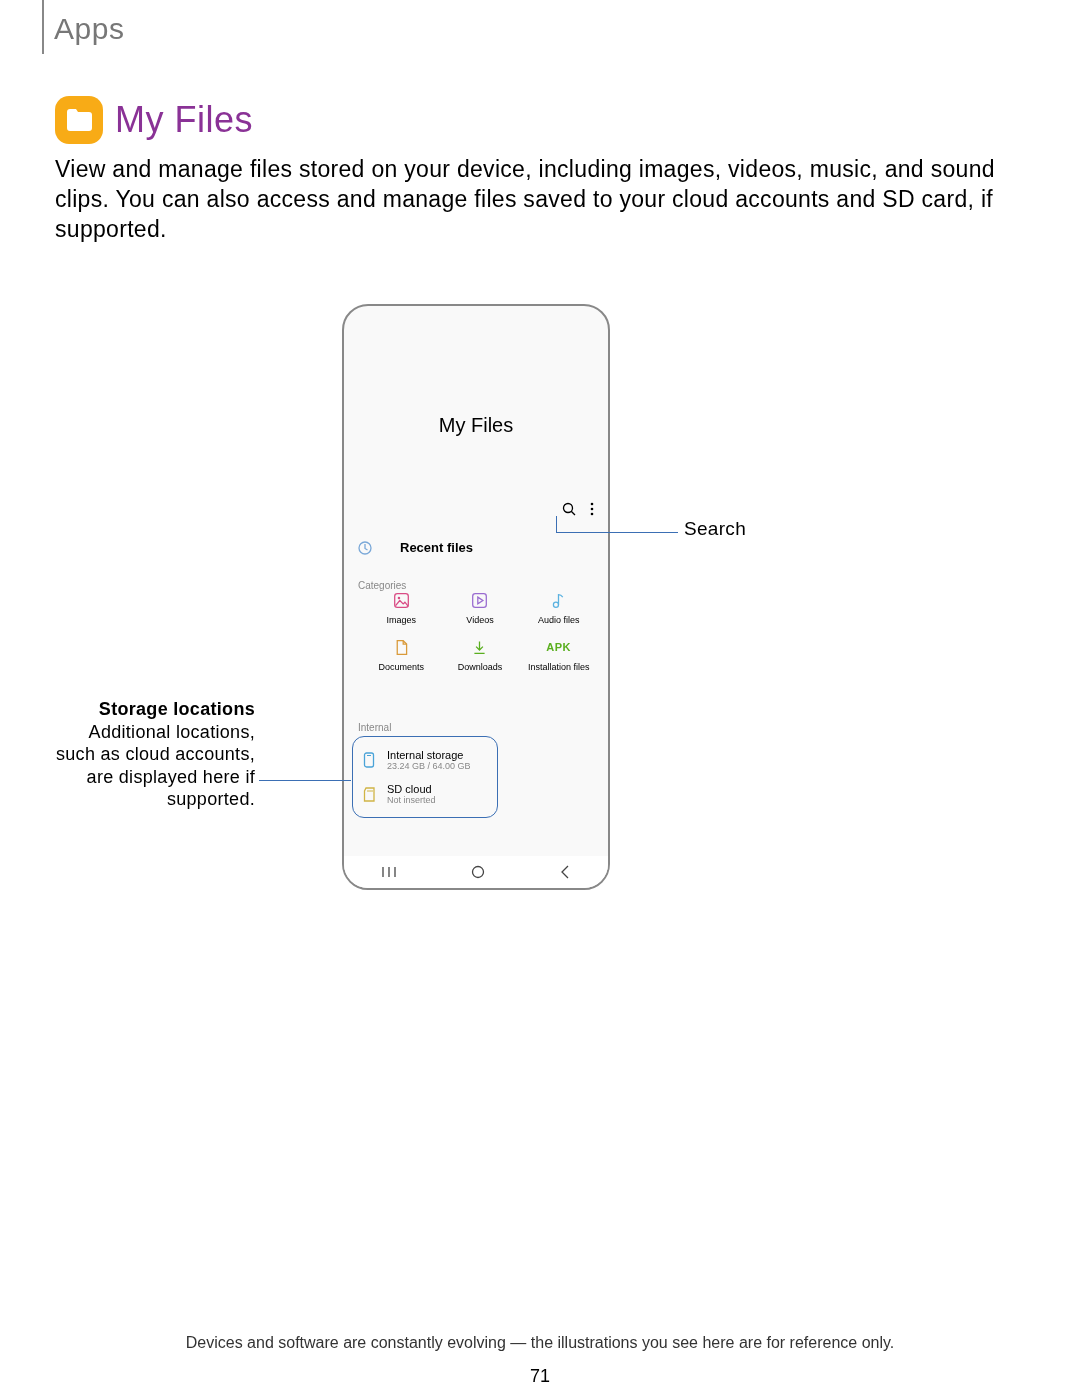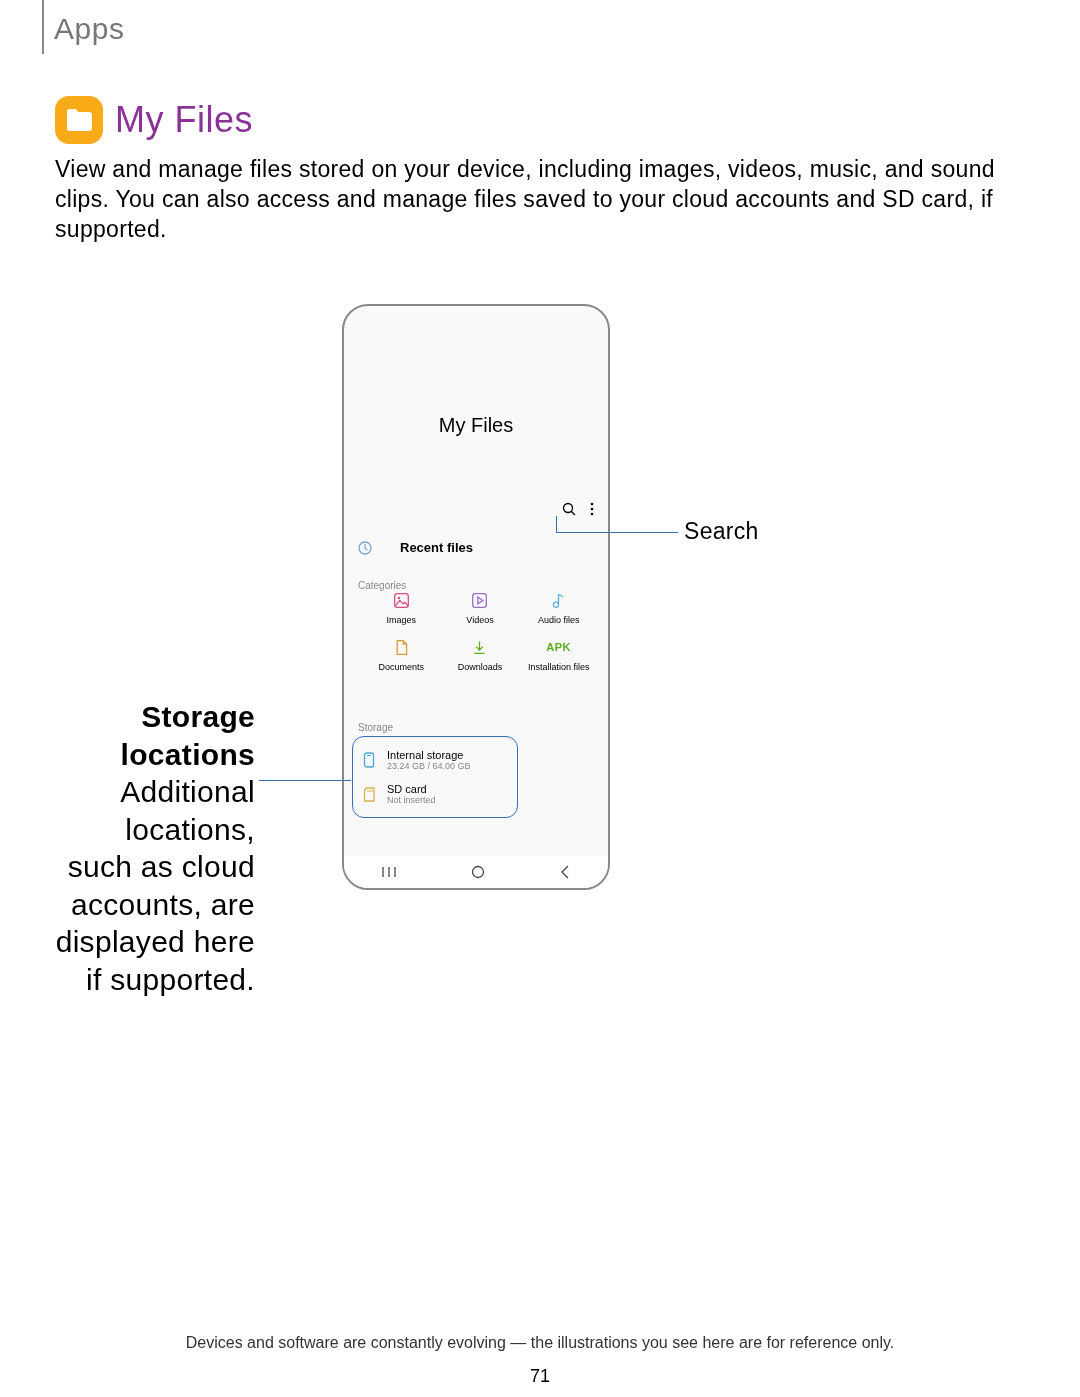--- a/index.html
+++ b/index.html
@@ -148,21 +148,21 @@
     color: #5aaf1f;
     letter-spacing: 0.5px;
     line-height: 17px;
   }
   .cat-label { font-size: 9px; color: #000; }
 
   .storage-box {
     position: absolute;
     top: 430px;
     left: 8px;
-    width: 166px;
+    width: 146px;
     border: 1.5px solid #3b6fb4;
     border-radius: 12px;
     padding: 6px 0;
   }
   .storage-item {
     display: flex;
     align-items: center;
     gap: 10px;
     padding: 6px 8px;
   }
@@ -192,31 +192,31 @@
   }
   .callout-line-v {
     position: absolute;
     border-left: 1px solid #3b6fb4;
     width: 0;
   }
   .search-callout {
     position: absolute;
     top: 518px;
     left: 684px;
-    font-size: 23px;
+    font-size: 19px;
     color: #000;
     letter-spacing: 0.3px;
   }
   .storage-callout {
     position: absolute;
     top: 698px;
     left: 55px;
     width: 200px;
     text-align: right;
-    font-size: 30px;
+    font-size: 18px;
     color: #000;
     line-height: 1.25;
     letter-spacing: 0.3px;
   }
   .storage-callout b { font-weight: 700; }
 
   .disclaimer {
     position: absolute;
     bottom: 45px;
     left: 0;
@@ -317,21 +317,21 @@
           <path d="M10 3 L10 13 M6 9 L10 13 L14 9 M4 17 L16 17" fill="none" stroke="#5aaf1f" stroke-width="1.5"></path>
         </svg>
         <span class="cat-label">Downloads</span>
       </div>
       <div class="cat">
         <span class="cat-apk">APK</span>
         <span class="cat-label">Installation files</span>
       </div>
     </div>
 
-    <div class="sec-label sec-storage">Storage</div>
+    <div class="sec-label sec-storage">Internal</div>
 
     <div class="storage-box">
       <div class="storage-item">
         <div class="si-icon">
           <svg width="12" height="16" viewBox="0 0 12 16">
             <rect x="1.5" y="1" width="9" height="14" rx="2" fill="none" stroke="#4aa3d8" stroke-width="1.3"></rect>
             <rect x="4" y="3" width="4" height="1" fill="#4aa3d8"></rect>
           </svg>
         </div>
         <div class="si-text">
@@ -340,21 +340,21 @@
         </div>
       </div>
       <div class="storage-item">
         <div class="si-icon">
           <svg width="13" height="15" viewBox="0 0 13 15">
             <path d="M3 1 L11 1 L11 14 L1.5 14 L1.5 4 Z" fill="none" stroke="#d0b445" stroke-width="1.3"></path>
             <path d="M5 3 L5 5 M7 3 L7 5 M9 3 L9 5" stroke="#d0b445" stroke-width="1"></path>
           </svg>
         </div>
         <div class="si-text">
-          <span class="si-title">SD card</span>
+          <span class="si-title">SD cloud</span>
           <span class="si-sub">Not inserted</span>
         </div>
       </div>
     </div>
 
     <div class="phone-nav">
       <svg width="14" height="12">
           <path d="M1 1 L1 11 M7 1 L7 11 M13 1 L13 11" stroke="#444" stroke-width="1.3"></path>
         </svg>
       <svg width="14" height="14">

